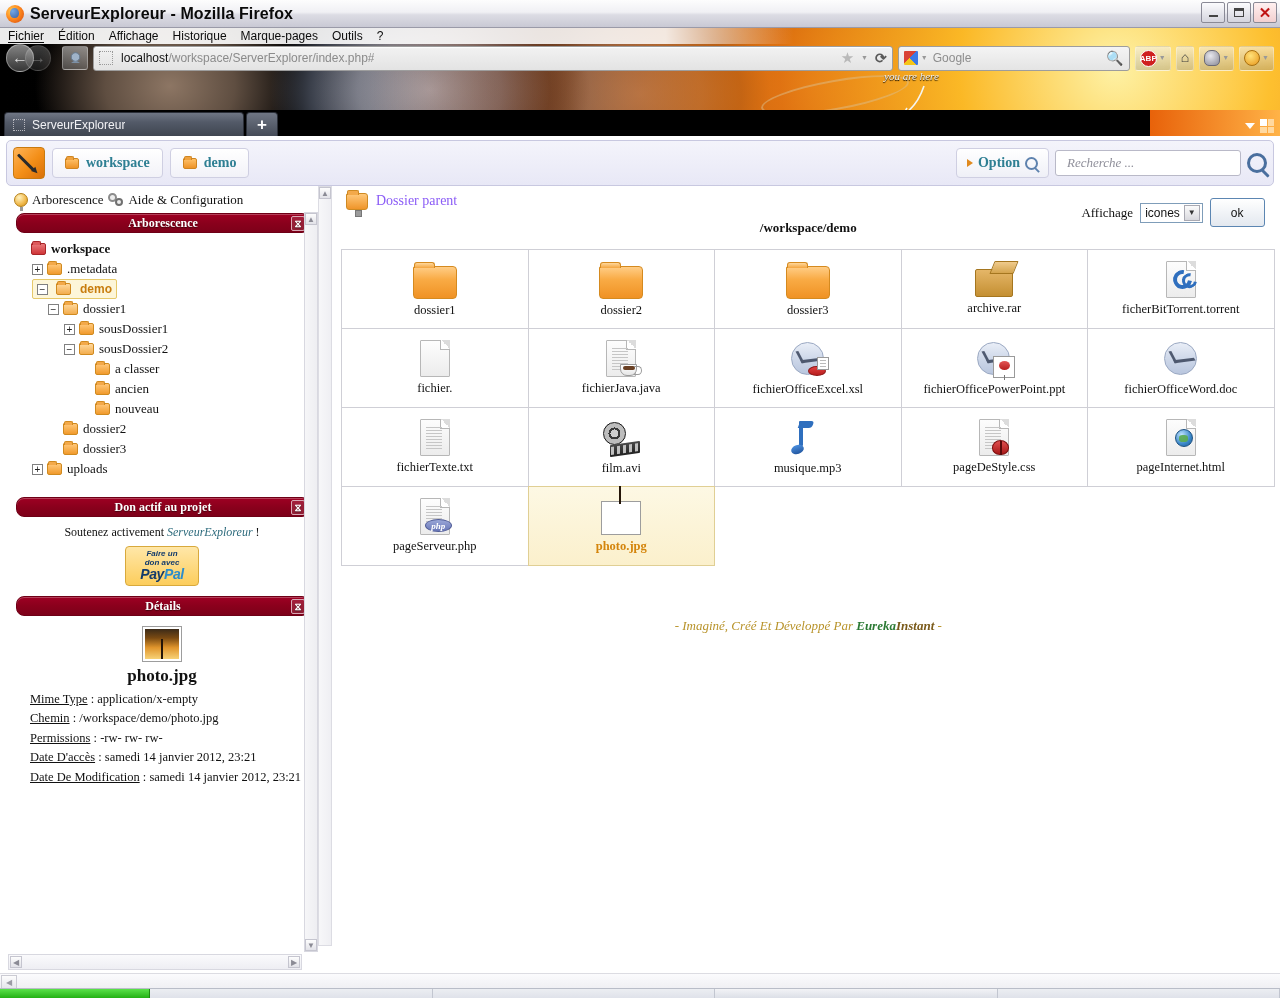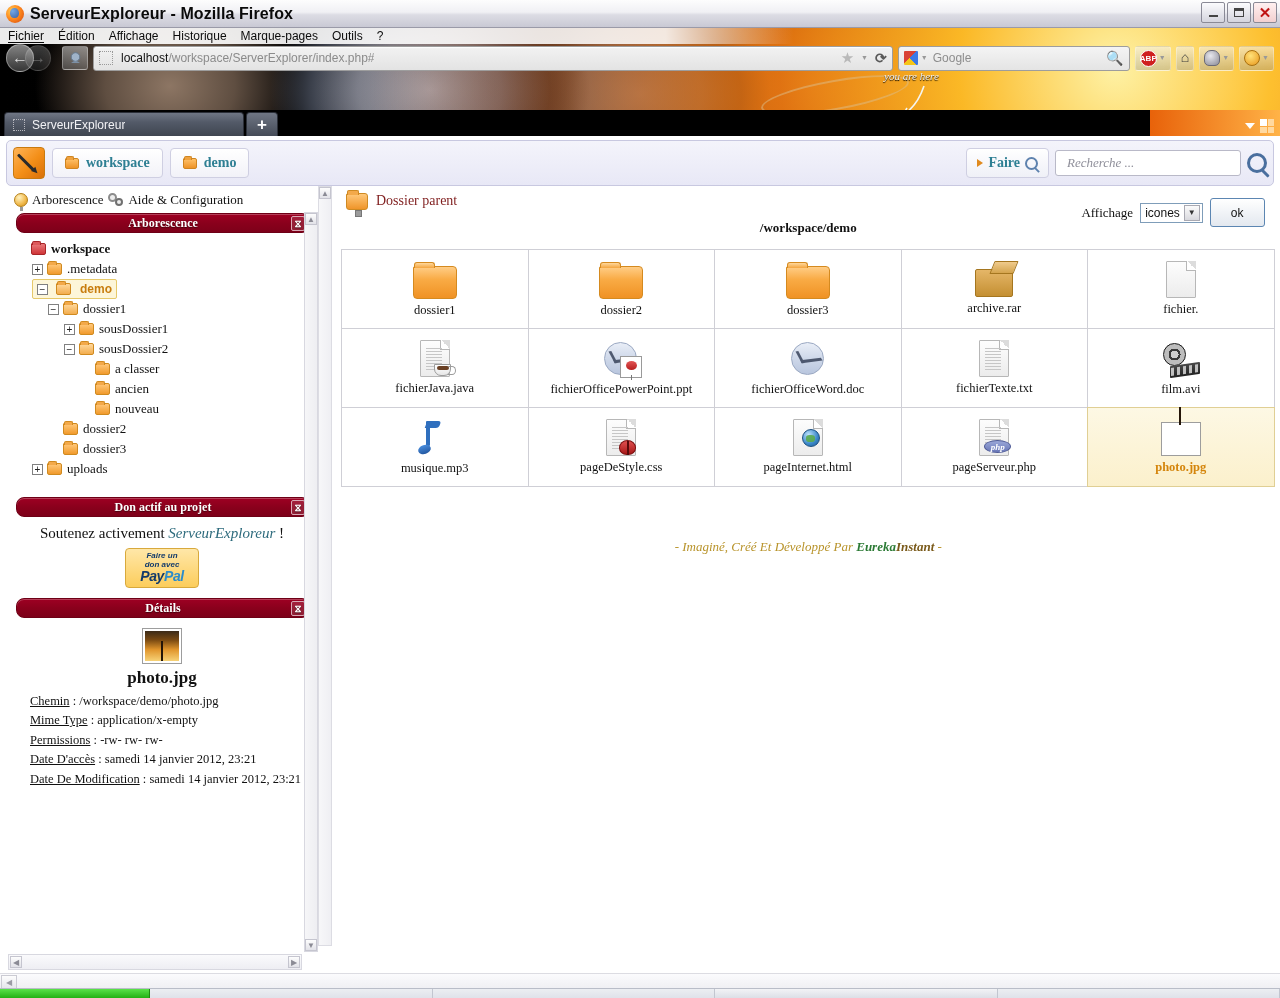--- a/index.html
+++ b/index.html
@@ -280,21 +280,21 @@
     background:#f3a94a;border:1px solid #d08a1f;border-bottom:none;border-radius:2px 2px 0 0;}
   .tfolder.red{background:linear-gradient(to bottom,#e9797a,#cf3538);border-color:#a82528;}
   .tfolder.red:before{background:#dd5a5c;border-color:#a82528;}
   .tfolder.open{background:linear-gradient(to bottom,#ffd89c,#f2ad4e);}
   .tlabel{white-space:nowrap;}
   .tlabel.bold{font-weight:bold;}
   .tnode.sel{background:#fdf6d9;border:1px solid #e6c96a;border-radius:2px;height:20px;padding-right:4px;}
   .tnode.sel .tlabel{color:#c87d0e;font-weight:bold;}
 
   .donate-text{
-    text-align:center;font-family:"Liberation Serif",serif;font-size:15px;color:#111;margin-top:8px;
+    text-align:center;font-family:"Liberation Serif",serif;font-size:12px;color:#111;margin-top:8px;
   }
   .donate-text i{font-style:italic;color:#2c6a7c;}
   .paypal{
     width:74px;height:40px;margin:6px auto 0 auto;border:1px solid #d8a93c;border-radius:4px;
     background:linear-gradient(to bottom,#ffe7a8,#fccd5c);
     display:flex;flex-direction:column;align-items:center;justify-content:center;
     font-family:"Liberation Sans",sans-serif;line-height:1.05;
   }
   .paypal .l1{font-size:8px;font-weight:bold;font-style:italic;color:#123a6b;}
   .paypal .l2{font-size:14px;font-weight:bold;font-style:italic;color:#123a6b;letter-spacing:-.4px;}
@@ -342,21 +342,21 @@
   .mp-content{margin-left:16px;}
   .parentrow{display:flex;align-items:center;gap:8px;height:30px;padding-left:4px;}
   .parent-folder{
     width:22px;height:17px;position:relative;border-radius:2px 3px 3px 3px;
     background:linear-gradient(to bottom,#ffc87a,#ef952a);border:1px solid #cf8a22;
   }
   .parent-folder:before{content:"";position:absolute;left:0;top:-4px;width:10px;height:4px;
     background:#f3a94a;border:1px solid #cf8a22;border-bottom:none;border-radius:2px 2px 0 0;}
   .parent-folder:after{content:"";position:absolute;left:8px;top:16px;width:5px;height:5px;
     background:#9b9b9b;border:1px solid #777;}
-  .parent-label{font-family:"Liberation Serif",serif;font-size:14px;color:#7f1d1d;}
+  .parent-label{font-family:"Liberation Serif",serif;font-size:14px;color:#8b5cf6;}
 
   .affichage{
     position:absolute;right:10px;top:12px;display:flex;align-items:center;gap:7px;
     font-family:"Liberation Serif",serif;font-size:13px;color:#111;
   }
   .sel{
     height:20px;min-width:60px;border:1px solid #7f9db9;background:#fff;
     display:flex;align-items:center;padding:0 2px 0 4px;gap:4px;
     font-family:"Liberation Sans",sans-serif;font-size:12px;color:#111;
   }
@@ -616,21 +616,21 @@
       <span class="lbl">workspace</span>
     </div>
     <div class="crumb">
       <span class="ficon"></span>
       <span class="lbl">demo</span>
     </div>
 
     <div class="toolbar-right">
       <div class="optbtn">
         <span class="tri"></span>
-        <span>Faire</span>
+        <span>Option</span>
         <span class="mag"></span>
       </div>
       <div class="searchinp">Recherche ...</div>
       <div class="bigmag"></div>
     </div>
   </div>
 
   <div class="body-row">
 
     <div class="leftpanel">
@@ -732,22 +732,22 @@
 
       <div class="panel-head" style="margin-top:10px;">
         <span>Détails</span>
         <span class="collapse">⧖</span>
       </div>
       <div class="detail-thumb">
           <div class="img"></div>
         </div>
       <div class="detail-name">photo.jpg</div>
       <div class="detail-list">
+          <div><span class="k">Mime Type</span><span> : application/x-empty</span></div>
           <div><span class="k">Chemin</span><span> : /workspace/demo/photo.jpg</span></div>
-          <div><span class="k">Mime Type</span><span> : application/x-empty</span></div>
           <div><span class="k">Permissions</span><span> : -rw- rw- rw-</span></div>
           <div><span class="k">Date D'accès</span><span> : samedi 14 janvier 2012, 23:21</span></div>
           <div><span class="k">Date De Modification</span><span> : samedi 14 janvier 2012, 23:21</span></div>
         </div>
 
       <div class="lp-vscroll">
         <div class="sc-btn">▲</div>
         <div style="position:absolute;bottom:0;left:0;">
             <div class="sc-btn">▼</div>
           </div>
@@ -791,29 +791,45 @@
             </div>
             <div class="cell">
               <span class="ic folder"></span>
               <span class="cname">dossier3</span>
             </div>
             <div class="cell">
               <span class="ic rar"></span>
               <span class="cname">archive.rar</span>
             </div>
             <div class="cell">
+              <span class="ic paper torrent">
+                <span class="swirl"></span>
+              </span>
+              <span class="cname">ficherBitTorrent.torrent</span>
+            </div>
+            <div class="cell">
               <span class="ic paper"></span>
               <span class="cname">fichier.</span>
             </div>
             <div class="cell">
               <span class="ic paper">
                 <span class="lines"></span>
                 <span class="cup"></span>
               </span>
               <span class="cname">fichierJava.java</span>
+            </div>
+            <div class="cell">
+              <span class="ic">
+                <span class="offcircle"></span>
+                <span class="xlbadge">
+                  <span class="pie"></span>
+                  <span class="sheet"></span>
+                </span>
+              </span>
+              <span class="cname">fichierOfficeExcel.xsl</span>
             </div>
             <div class="cell">
               <span class="ic">
                 <span class="offcircle"></span>
                 <span class="pptbadge">
                   <span class="dot"></span>
                   <span class="leg"></span>
                 </span>
               </span>
               <span class="cname">fichierOfficePowerPoint.ppt</span>

